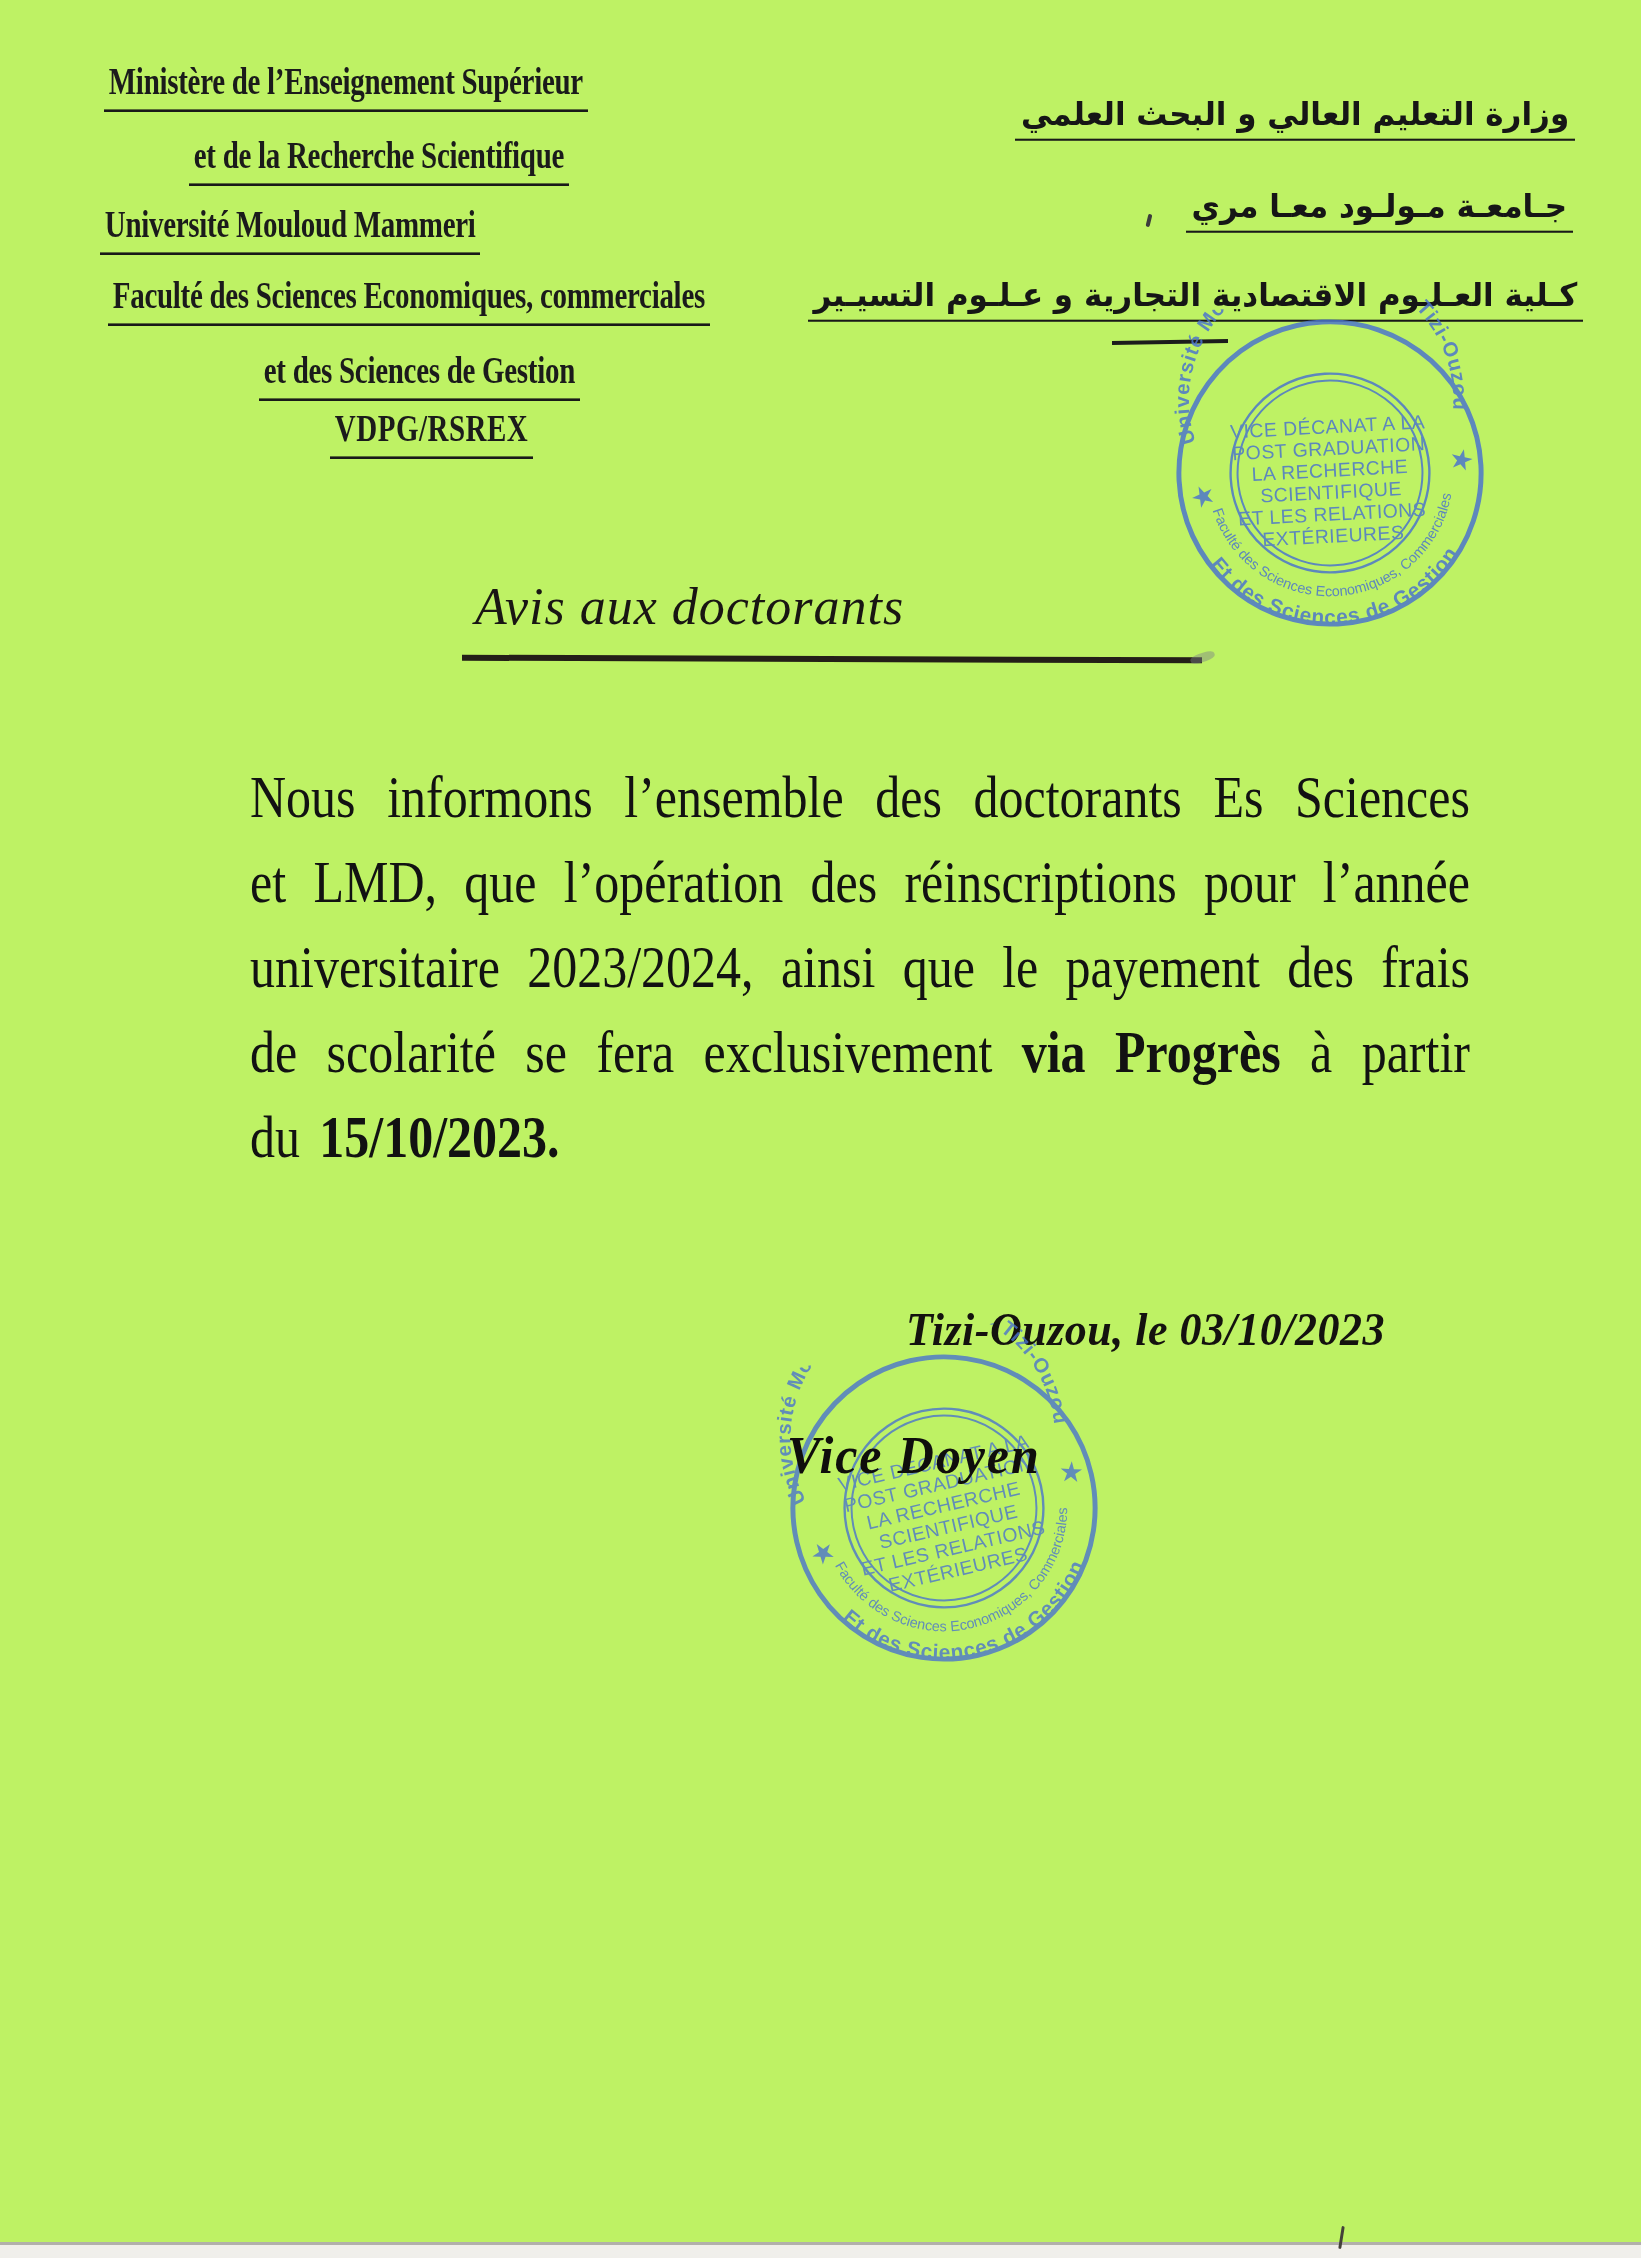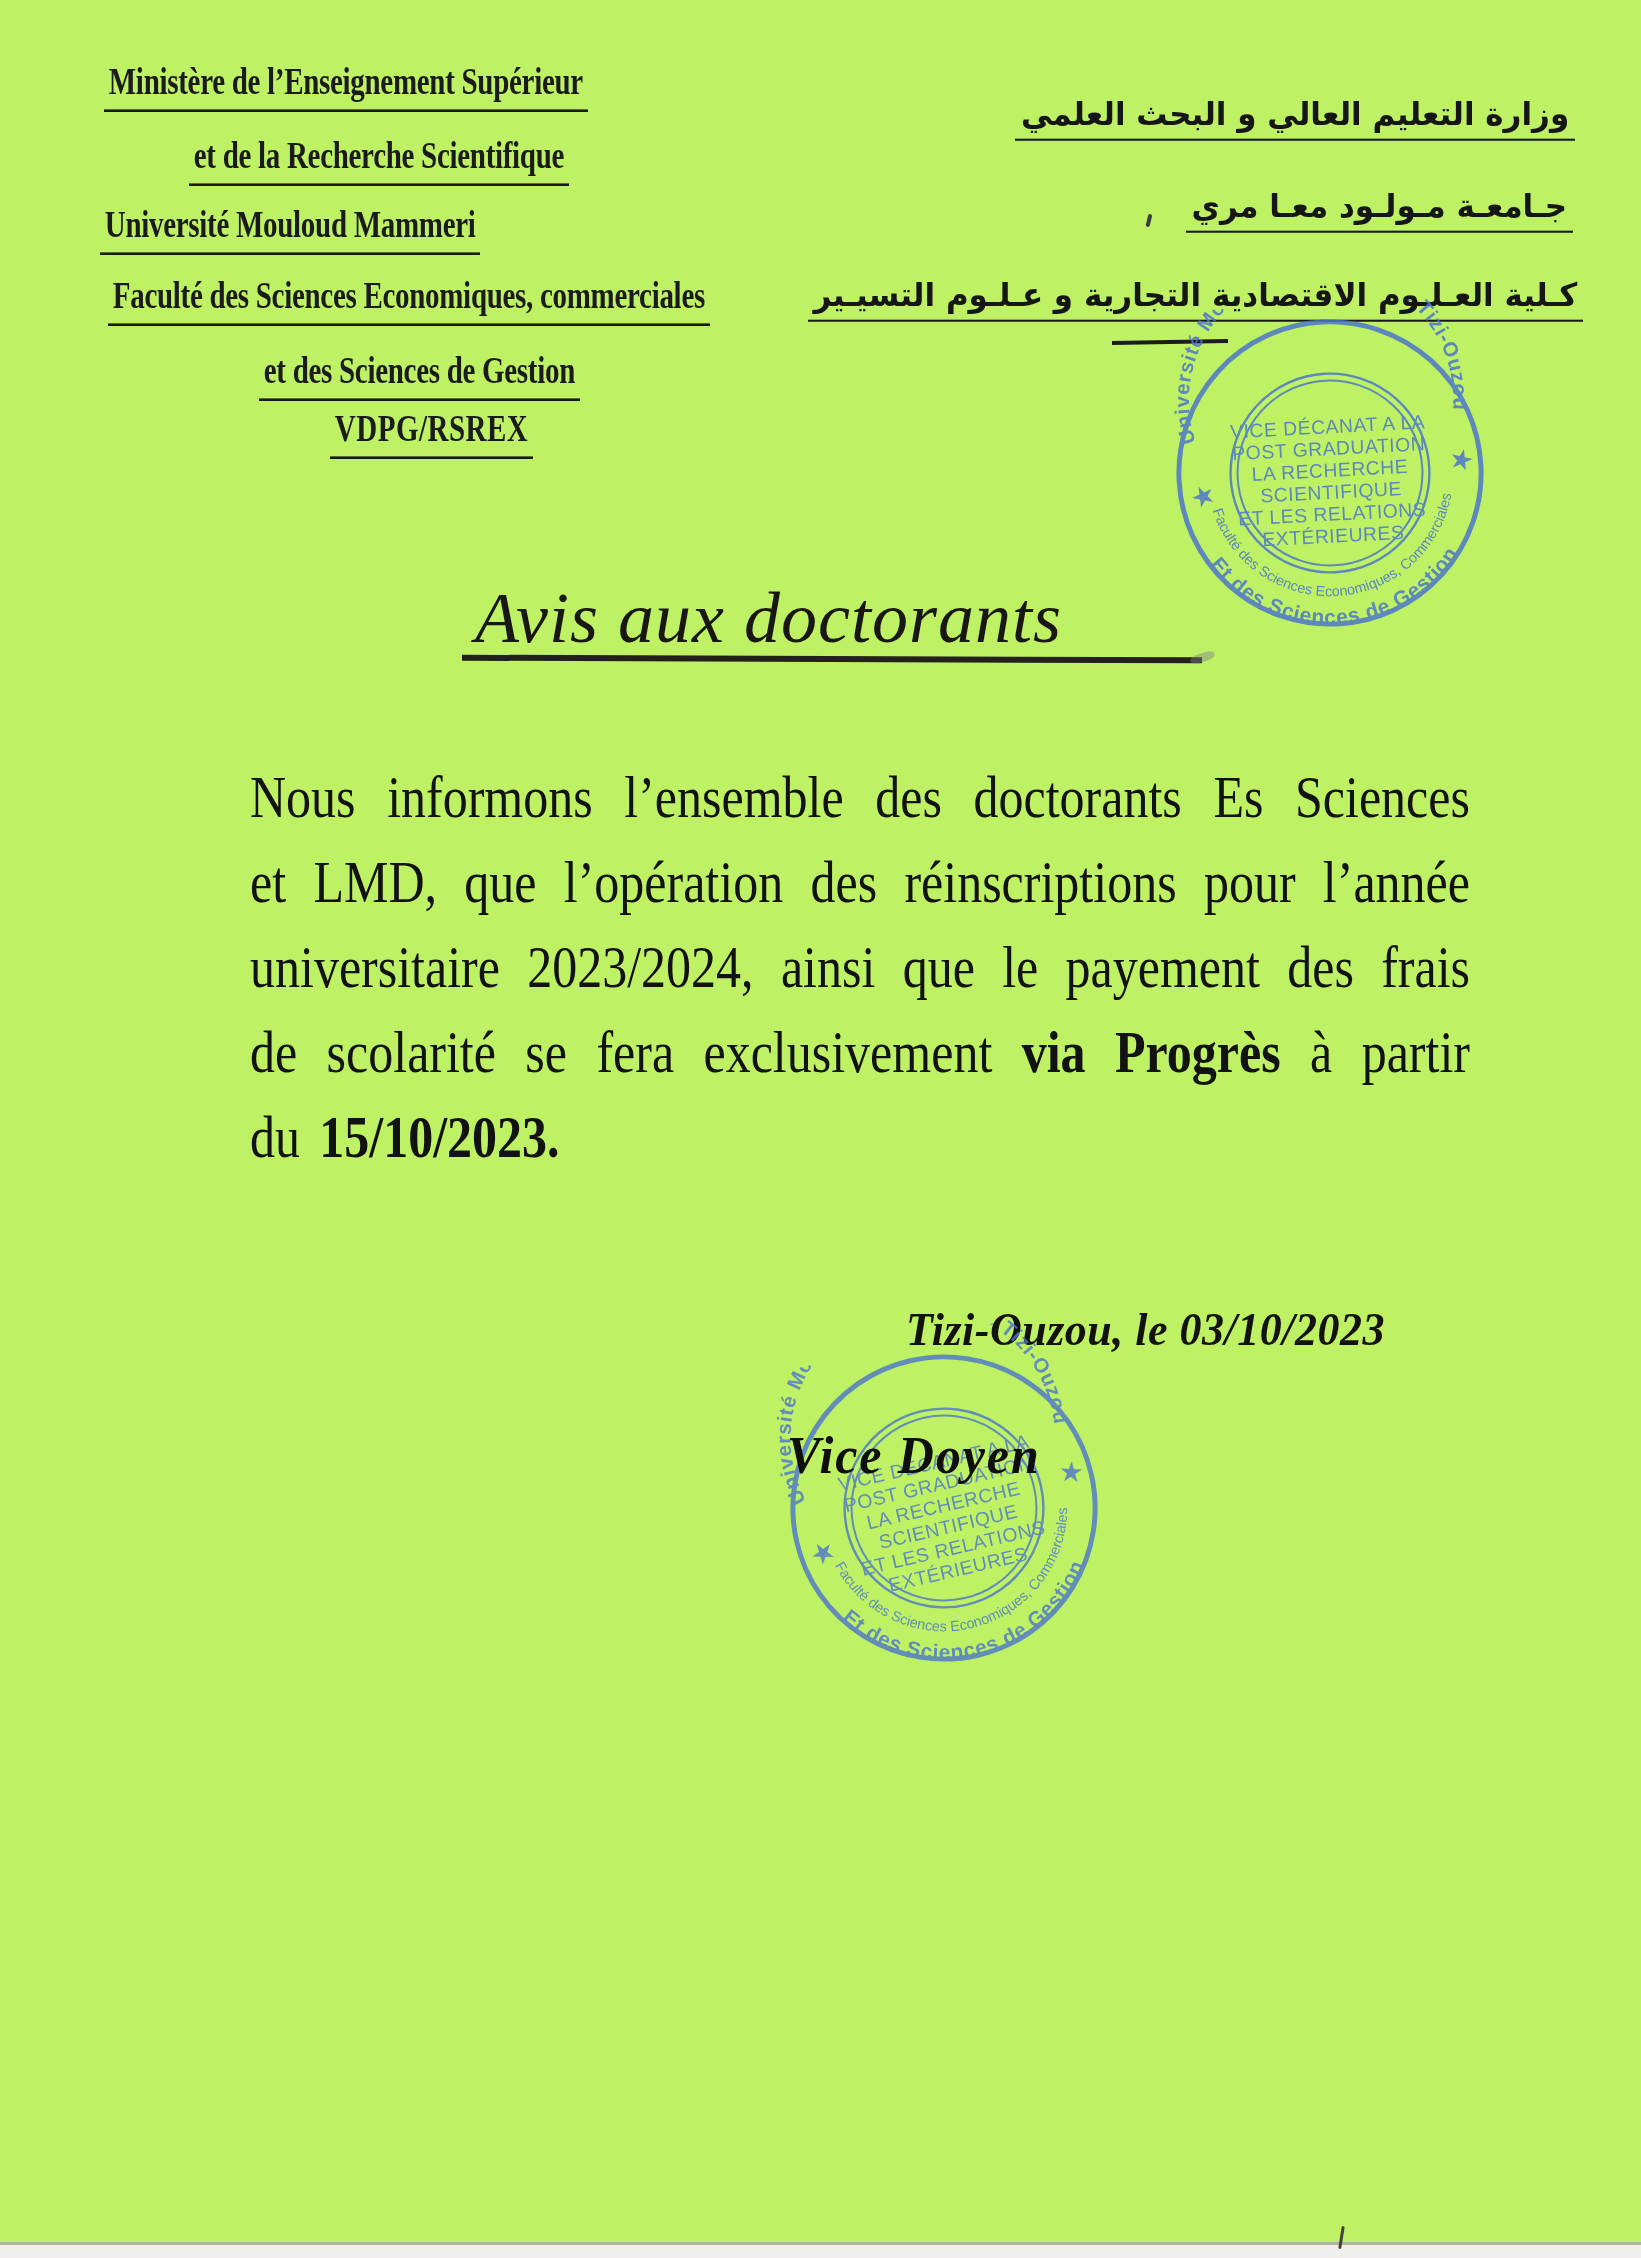--- a/index.html
+++ b/index.html
@@ -28,21 +28,21 @@
     border-bottom:2.9px solid #191919;padding:0 5.8px 5.8px 5.8px;
     transform:scaleY(1.04);transform-origin:top right;color:#161616;
   }
   .ar1{right:66px;top:95px;}
   .ar2{right:68px;top:187px;}
   .ar3{right:58px;top:276px;}
   .ar3b{position:absolute;left:1112px;top:340px;width:116px;height:3.9px;background:#1c1c1c;transform:rotate(-1deg);}
   
   .title{
     position:absolute;left:475px;top:577px;white-space:nowrap;
-    font-style:italic;font-size:72px;letter-spacing:1px;color:#191613;
+    font-style:italic;font-size:52px;letter-spacing:1px;color:#191613;
   }
   .title-underline{position:absolute;left:462px;top:656px;width:740px;height:5.8px;background:#241f18;transform:rotate(.2deg);}
   
   .body-wrap{position:absolute;left:250px;top:0;width:1220px;height:1255px;}
   .body-line{
     position:absolute;left:0;width:1220px;display:flex;justify-content:space-between;
     font-size:50px;white-space:nowrap;color:#121212;
     transform:scaleY(1.18);transform-origin:top left;
   }
   .body-line.last{justify-content:flex-start;gap:19.3px;}

